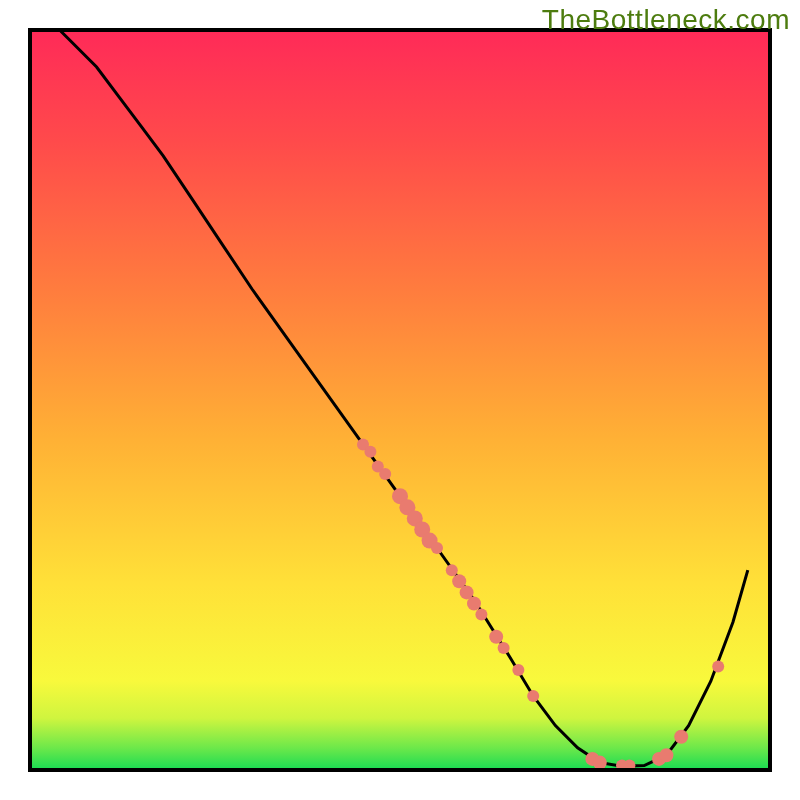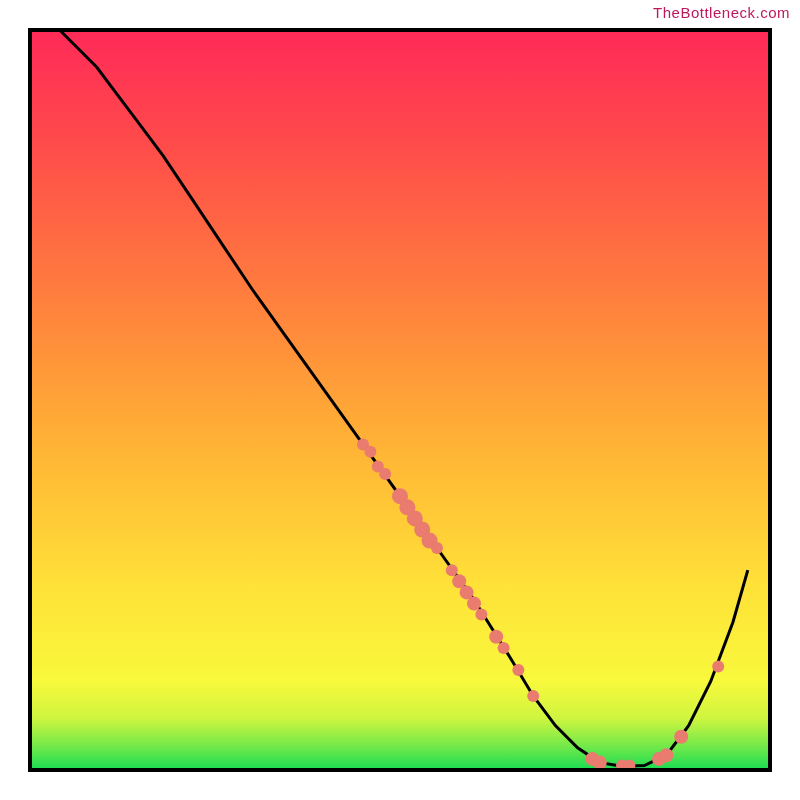--- a/index.html
+++ b/index.html
@@ -12,22 +12,22 @@
   }
   .stage {
     position: relative;
     width: 800px;
     height: 800px;
   }
   .watermark {
     position: absolute;
     top: 4px;
     right: 10px;
-    color: #be185d;
-    font-size: 15px;
+    color: #4d7c0f;
+    font-size: 28px;
     font-weight: 500;
     letter-spacing: 0.5px;
     z-index: 10;
   }
   svg.plot {
     position: absolute;
     top: 0;
     left: 0;
   }
 </style>

